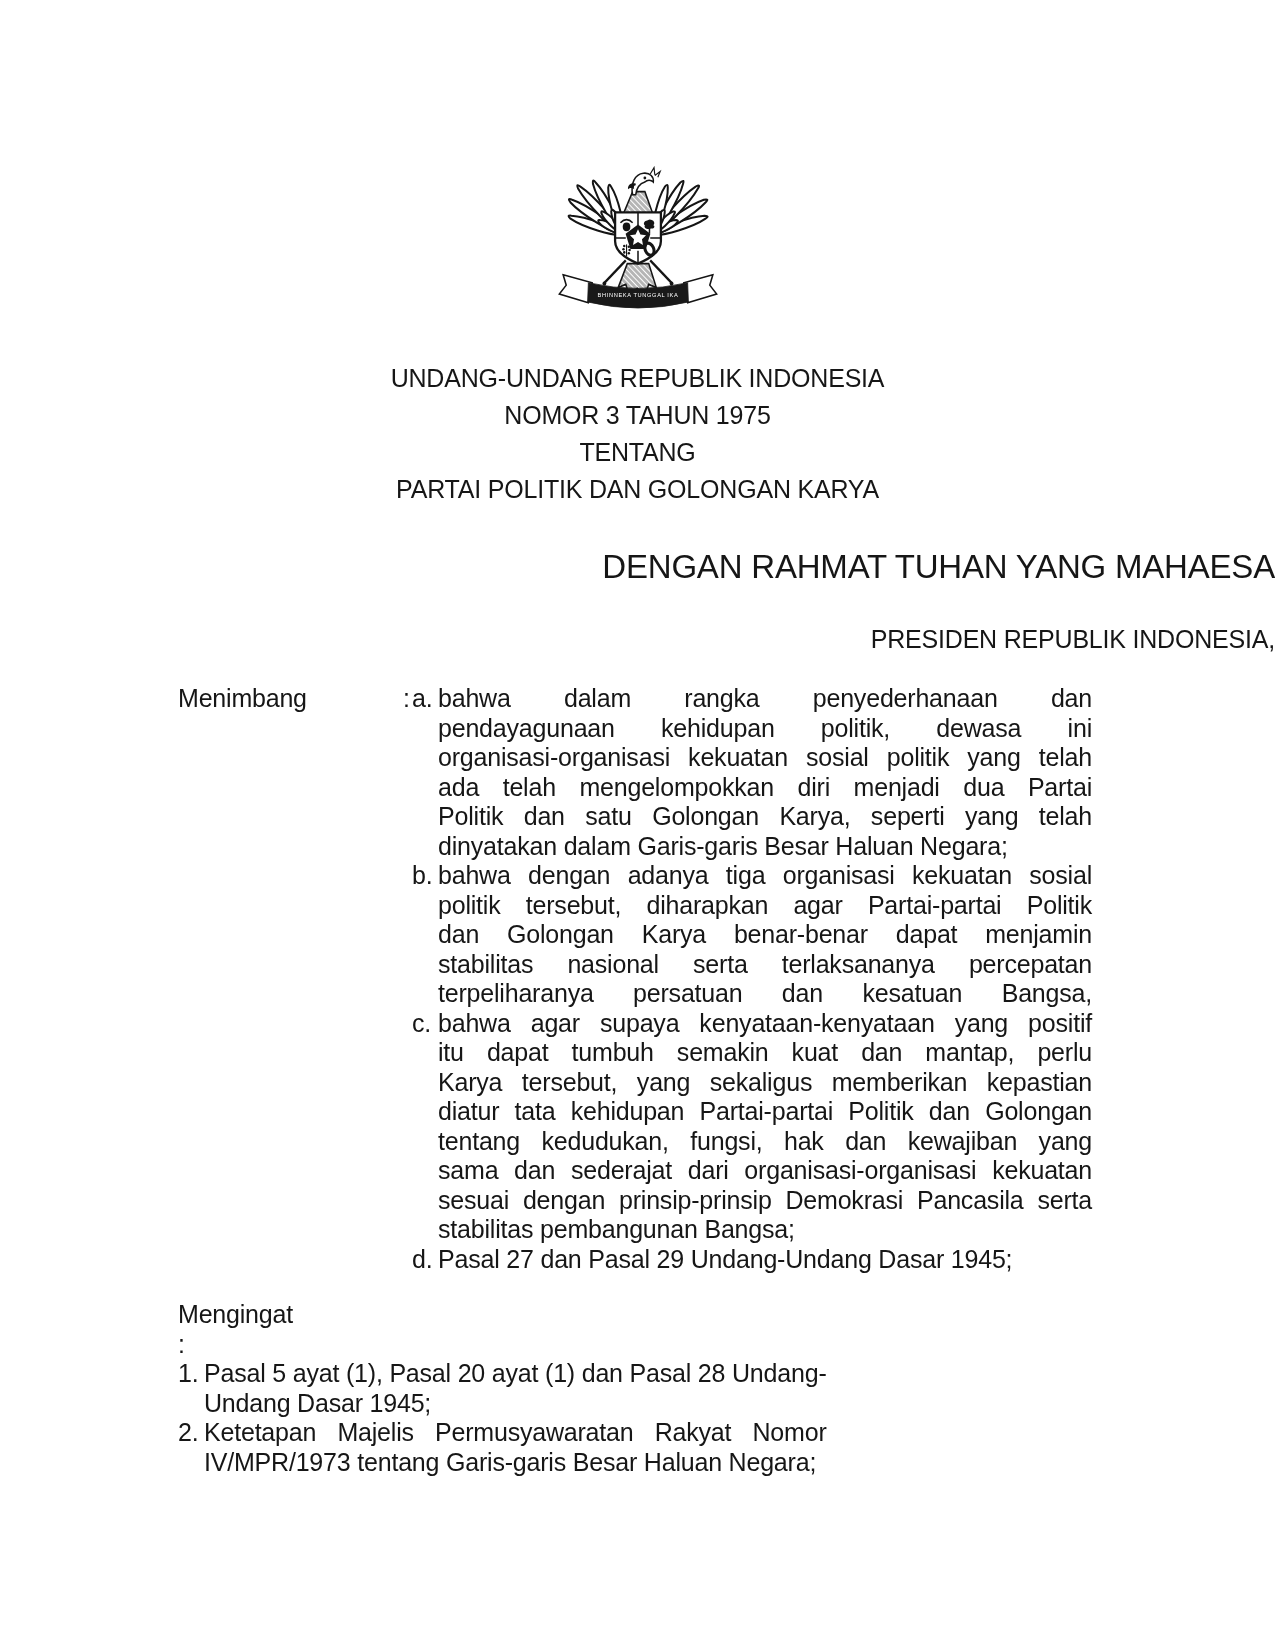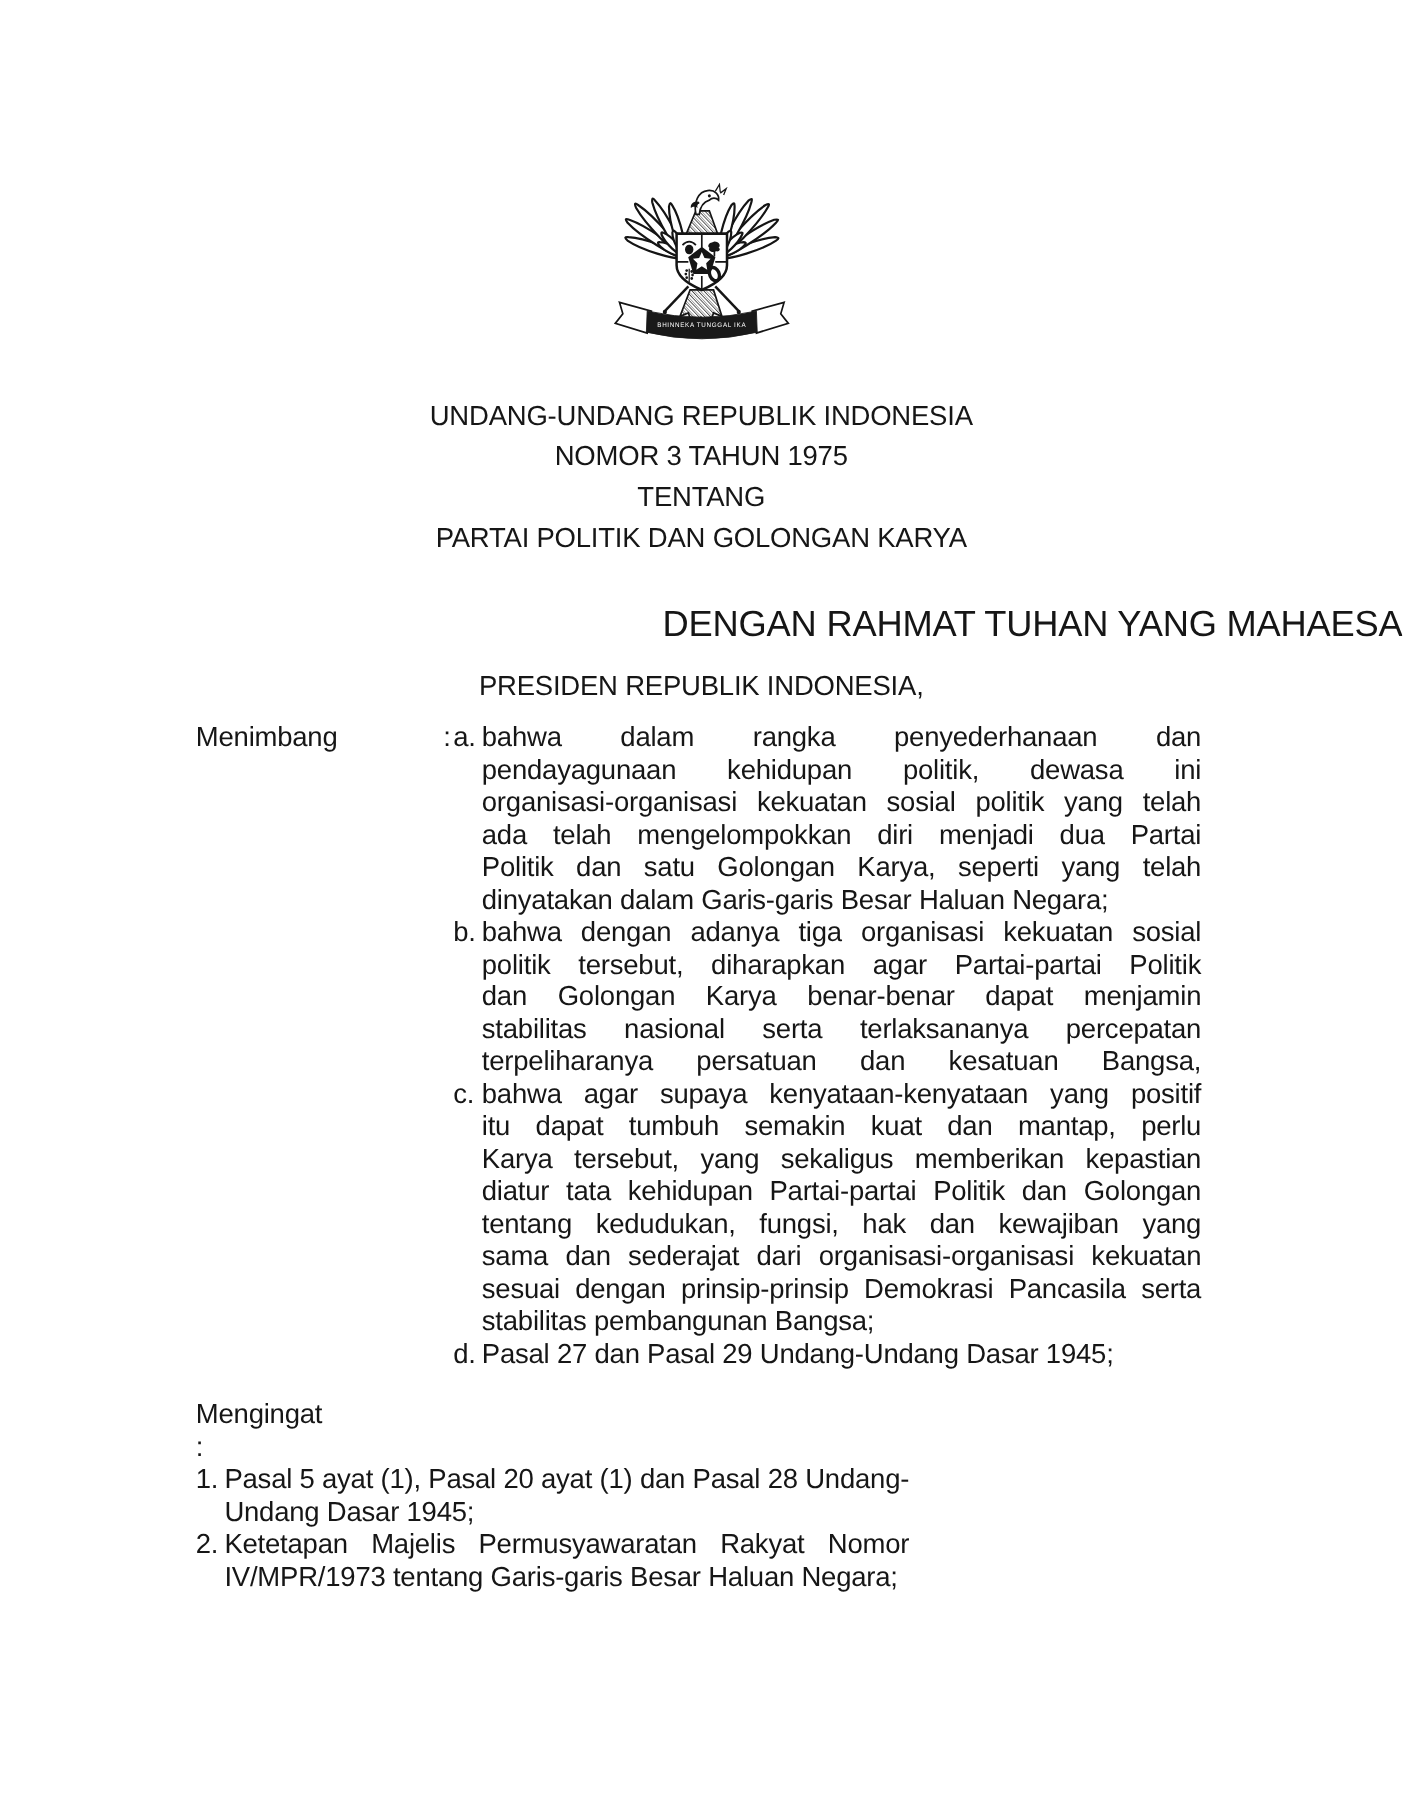--- a/index.html
+++ b/index.html
@@ -27,29 +27,29 @@
     white-space: nowrap;
   }
   .invocation {
     margin-top: 40px;
     text-align: right;
     font-size: 33px;
     line-height: 37px;
     letter-spacing: -0.2px;
   }
   .issuer {
-    margin-top: 21px;
-    text-align: center;
+    margin-top: 36px;
+    text-align: right;
     font-size: 25px;
     line-height: 37px;
     letter-spacing: -0.2px;
   }
 
   .content {
-    margin: 13px 183px 0 178px;
+    margin: 26px 183px 0 178px;
     font-size: 25px;
     line-height: 29.5px;
     letter-spacing: -0.2px;
   }
   .section { display: flex; align-items: flex-start; }
   .section + .section { margin-top: 26px; flex-direction: column; }
   .sec-label { width: 225px; flex: 0 0 auto; }
   .sec-colon { width: 9px;  flex: 0 0 auto; }
   .sec-items { flex: 1 1 auto; min-width: 0; }
   .item { display: flex; align-items: flex-start; }

